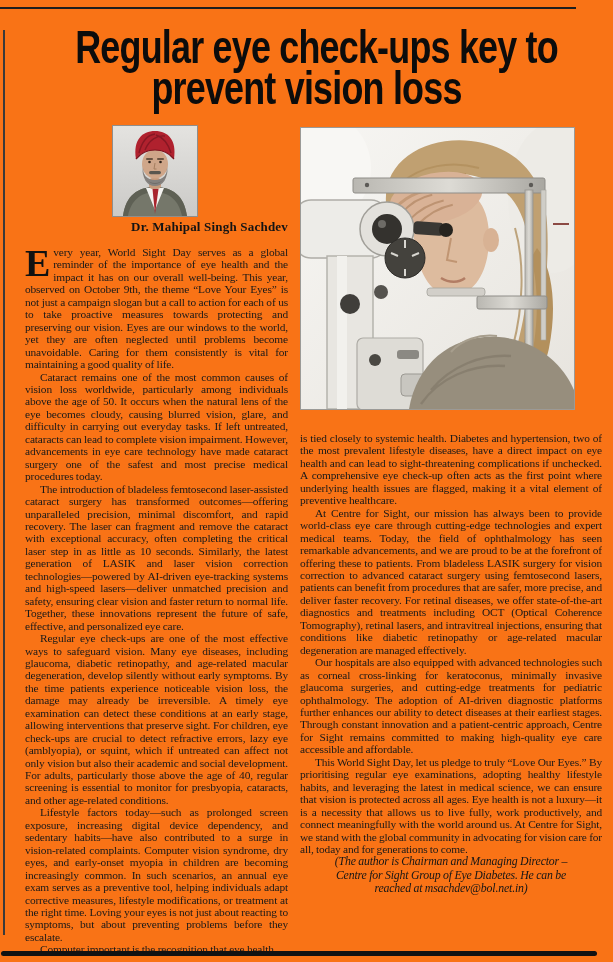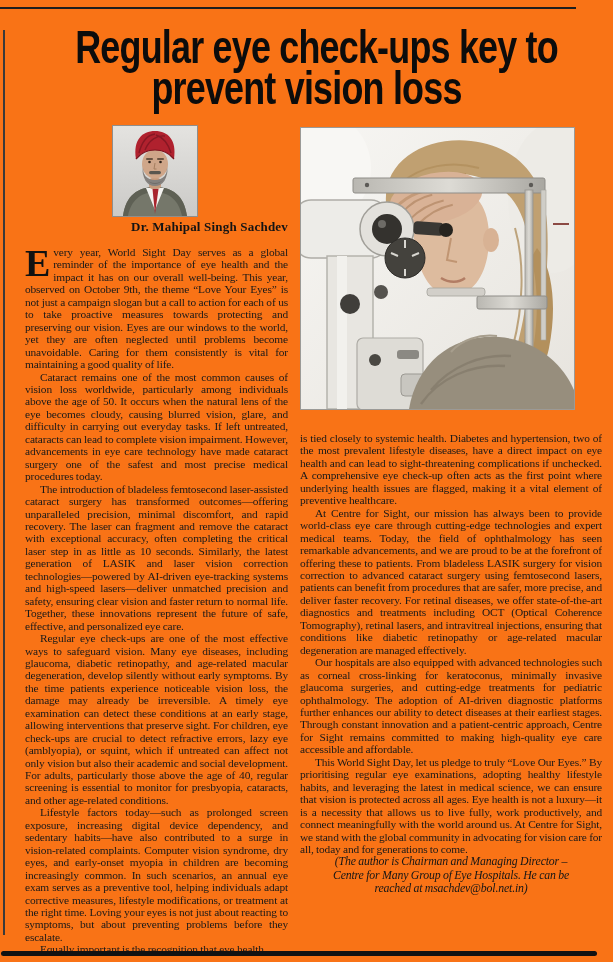--- a/index.html
+++ b/index.html
@@ -194,25 +194,25 @@
       <path d="M150 224 C160 212 178 206 196 208" stroke="#a79e8d" stroke-width="2" fill="none"></path>
     </svg>
   </figure>
 
   <div class="col col-left">
     <p class="noindent"><span class="dropcap">E</span><span>very year, World Sight Day serves as a global reminder of the importance of eye health and the impact it has on our overall well-being. This year, observed on October 9th, the theme “Love Your Eyes” is not just a campaign slogan but a call to action for each of us to take proactive measures towards protecting and preserving our vision. Eyes are our windows to the world, yet they are often neglected until problems become unavoidable. Caring for them consistently is vital for maintaining a good quality of life.</span></p>
     <p>Cataract remains one of the most common causes of vision loss worldwide, particularly among individuals above the age of 50. It occurs when the natural lens of the eye becomes cloudy, causing blurred vision, glare, and difficulty in carrying out everyday tasks. If left untreated, cataracts can lead to complete vision impairment. However, advancements in eye care technology have made cataract surgery one of the safest and most precise medical procedures today.</p>
     <p>The introduction of bladeless femtosecond laser-assisted cataract surgery has transformed outcomes—offering unparalleled precision, minimal discomfort, and rapid recovery. The laser can fragment and remove the cataract with exceptional accuracy, often completing the critical laser step in as little as 10 seconds. Similarly, the latest generation of LASIK and laser vision correction technologies—powered by AI-driven eye-tracking systems and high-speed lasers—deliver unmatched precision and safety, ensuring clear vision and faster return to normal life. Together, these innovations represent the future of safe, effective, and personalized eye care.</p>
     <p>Regular eye check-ups are one of the most effective ways to safeguard vision. Many eye diseases, including glaucoma, diabetic retinopathy, and age-related macular degeneration, develop silently without early symptoms. By the time patients experience noticeable vision loss, the damage may already be irreversible. A timely eye examination can detect these conditions at an early stage, allowing interventions that preserve sight. For children, eye check-ups are crucial to detect refractive errors, lazy eye (amblyopia), or squint, which if untreated can affect not only vision but also their academic and social development. For adults, particularly those above the age of 40, regular screening is essential to monitor for presbyopia, cataracts, and other age-related conditions.</p>
     <p>Lifestyle factors today—such as prolonged screen exposure, increasing digital device dependency, and sedentary habits—have also contributed to a surge in vision-related complaints. Computer vision syndrome, dry eyes, and early-onset myopia in children are becoming increasingly common. In such scenarios, an annual eye exam serves as a preventive tool, helping individuals adapt corrective measures, lifestyle modifications, or treatment at the right time. Loving your eyes is not just about reacting to symptoms, but about preventing problems before they escalate.</p>
-    <p>Equally important is the recognition that eye health</p>
+    <p>Computer important is the recognition that eye health</p>
   </div>
 
   <div class="col col-right">
     <p class="noindent">is tied closely to systemic health. Diabetes and hypertension, two of the most prevalent lifestyle diseases, have a direct impact on eye health and can lead to sight-threatening complications if unchecked. A comprehensive eye check-up often acts as the first point where underlying health issues are flagged, making it a vital element of preventive healthcare.</p>
     <p>At Centre for Sight, our mission has always been to provide world-class eye care through cutting-edge technologies and expert medical teams. Today, the field of ophthalmology has seen remarkable advancements, and we are proud to be at the forefront of offering these to patients. From bladeless LASIK surgery for vision correction to advanced cataract surgery using femtosecond lasers, patients can benefit from procedures that are safer, more precise, and deliver faster recovery. For retinal diseases, we offer state-of-the-art diagnostics and treatments including OCT (Optical Coherence Tomography), retinal lasers, and intravitreal injections, ensuring that conditions like diabetic retinopathy or age-related macular degeneration are managed effectively.</p>
     <p>Our hospitals are also equipped with advanced technologies such as corneal cross-linking for keratoconus, minimally invasive glaucoma surgeries, and cutting-edge treatments for pediatric ophthalmology. The adoption of AI-driven diagnostic platforms further enhances our ability to detect diseases at their earliest stages. Through constant innovation and a patient-centric approach, Centre for Sight remains committed to making high-quality eye care accessible and affordable.</p>
     <p>This World Sight Day, let us pledge to truly “Love Our Eyes.” By prioritising regular eye examinations, adopting healthy lifestyle habits, and leveraging the latest in medical science, we can ensure that vision is protected across all ages. Eye health is not a luxury—it is a necessity that allows us to live fully, work productively, and connect meaningfully with the world around us. At Centre for Sight, we stand with the global community in advocating for vision care for all, today and for generations to come.</p>
-    <p class="author-note">(The author is Chairman and Managing Director – Centre for Many Group of Eye Hospitals. He can be reached at msachdev@bol.net.in)</p>
+    <p class="author-note">(The author is Chairman and Managing Director – Centre for Sight Group of Eye Diabetes. He can be reached at msachdev@bol.net.in)</p>
   </div>
 
   <div class="bottom-bar"></div>
 </div>
 
 </body></html>

